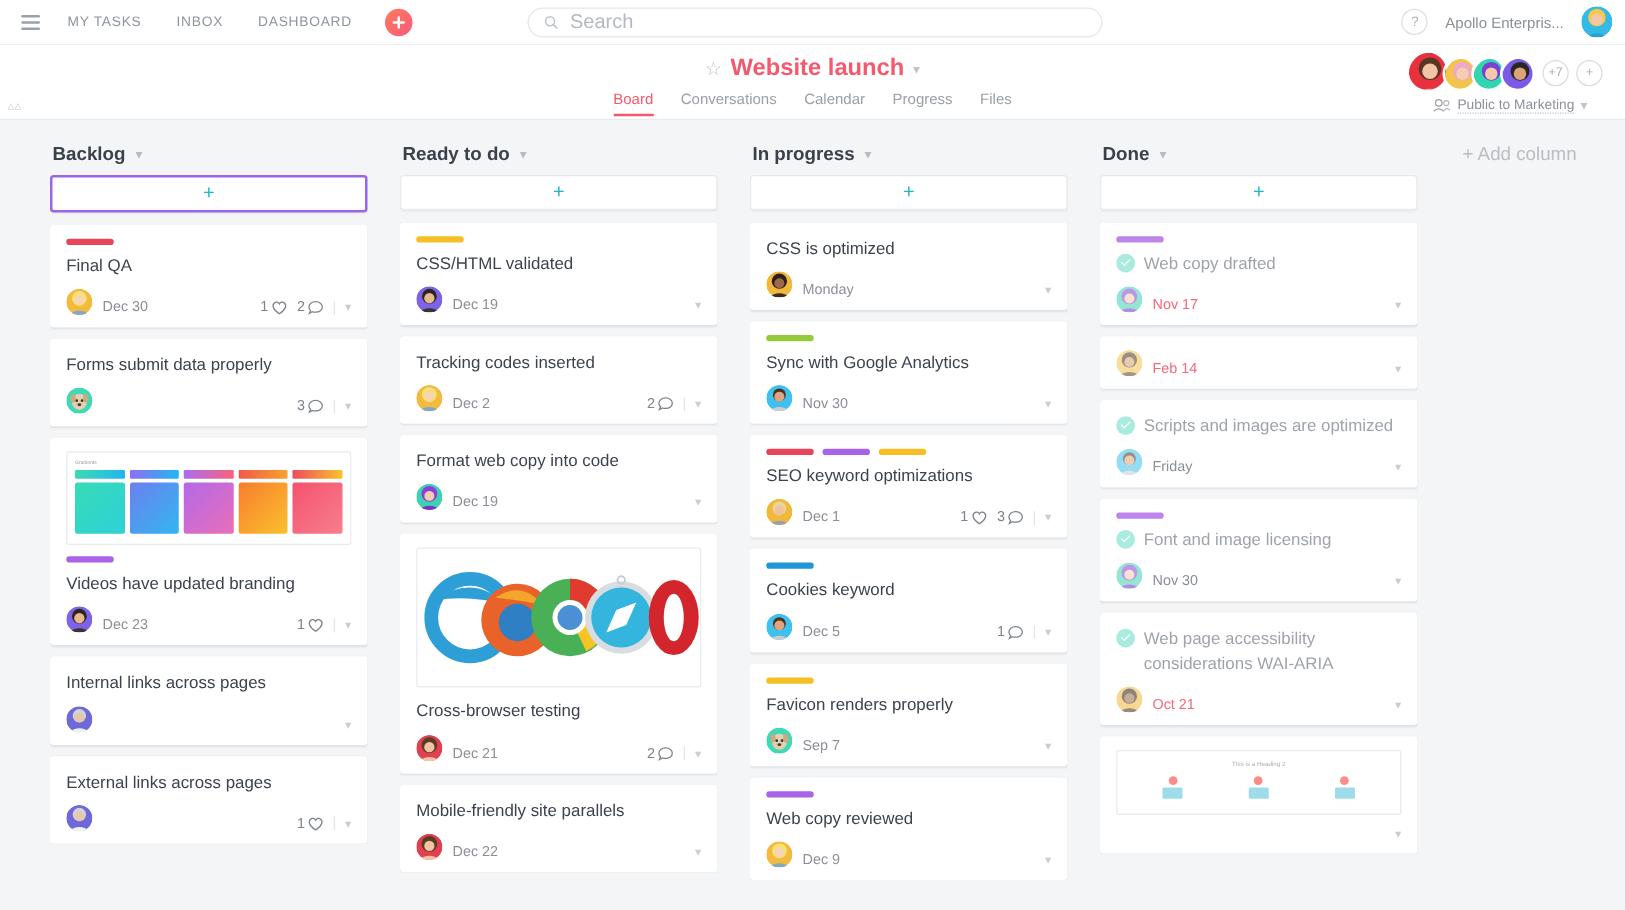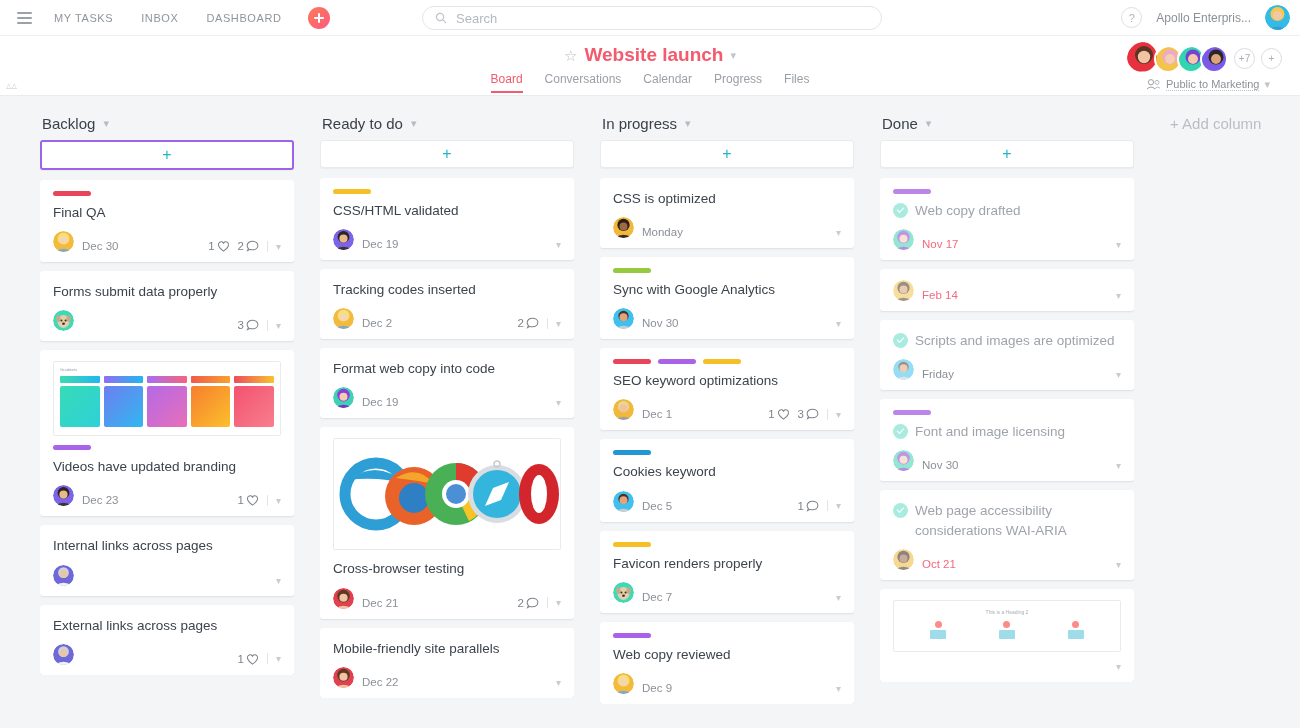--- a/index.html
+++ b/index.html
@@ -38,21 +38,21 @@
 
   .search-wrap {
     position: absolute; left: 422px; top: 6px;
     width: 460px; height: 24px;
     border: 1px solid #e4e6e9; border-radius: 12px;
     display: flex; align-items: center; padding: 0 12px;
     background: #fff; cursor: text;
   }
   .search-wrap svg { flex: none; }
   .search-input {
-    border: 0; outline: 0; margin-left: 9px; font-size: 13px;
+    border: 0; outline: 0; margin-left: 9px; font-size: 16px;
     color: #4c1d95; font-family: inherit; background: transparent; width: 100%;
   }
   .search-input::placeholder { color: #b4b9bf; }
 
   .top-right { position: absolute; right: 10px; display: flex; align-items: center; gap: 14px; }
   .help-circle {
     width: 21px; height: 21px; border-radius: 50%; border: 1px solid #dcdfe3;
     color: #b0b5bb; font-size: 11px; display: flex; align-items: center; justify-content: center; cursor: pointer;
   }
   .org-name { font-size: 12px; color: #8b9097; cursor: pointer; }
@@ -101,21 +101,21 @@
   .privacy .plabel { border-bottom: 1px dotted #bfc4ca; }
 
   
   .board {
     position: absolute; top: 97px; left: 0; right: 0; bottom: 0;
     display: flex; padding: 0 0 0 40px; gap: 26px;
     background: #f4f5f7; overflow: hidden;
   }
   .column { width: 254px; flex: none; display: flex; flex-direction: column; }
   .col-head { display: flex; align-items: center; gap: 8px; padding: 18px 2px 8px 2px; }
-  .col-title { font-size: 15px; font-weight: normal; color: #3b414a; cursor: pointer; }
+  .col-title { font-size: 15px; font-weight: bold; color: #3b414a; cursor: pointer; }
   .col-caret { font-size: 11px; color: #b7bcc2; cursor: pointer; }
   .add-card-btn {
     height: 28px; background: #fff; border: 1px solid #e8eaec; border-radius: 3px;
     display: flex; align-items: center; justify-content: center;
     color: #1fb6c9; font-size: 16px; cursor: pointer; margin-bottom: 10px;
     box-shadow: 0 1px 1px rgba(0,0,0,.04);
   }
   .add-card-btn.focused { border: 2px solid #9b64ea; height: 30px; }
   .col-body { display: flex; flex-direction: column; gap: 9px; overflow: hidden; }
 
@@ -620,21 +620,21 @@
           <div class="card-foot">
             <span class="cavatar"><svg width="21" height="21" viewBox="0 0 22 22">
                 <circle cx="11" cy="11" r="11" fill="#3fd9b6"></circle>
                 <ellipse cx="11" cy="12" rx="6.3" ry="6.8" fill="#e3cfae"></ellipse>
                 <ellipse cx="5.6" cy="9" rx="2.3" ry="3.6" fill="#c7ab84"></ellipse>
                 <ellipse cx="16.4" cy="9" rx="2.3" ry="3.6" fill="#c7ab84"></ellipse>
                 <circle cx="8.8" cy="11" r="1.1" fill="#3a3026"></circle>
                 <circle cx="13.2" cy="11" r="1.1" fill="#3a3026"></circle>
                 <ellipse cx="11" cy="14.4" rx="1.6" ry="1.2" fill="#45382c"></ellipse>
               </svg></span>
-            <span class="cdate">Dec 7</span>
+            <span class="cdate">Sep 7</span>
             <span class="meta">
               <span class="chev">▾</span>
             </span>
           </div>
         </div>
         <div class="card">
           <div class="tags">
             <span class="tagbar" style="background:#a963e8"></span>
           </div>
           <div class="card-title">Web copy reviewed</div>

